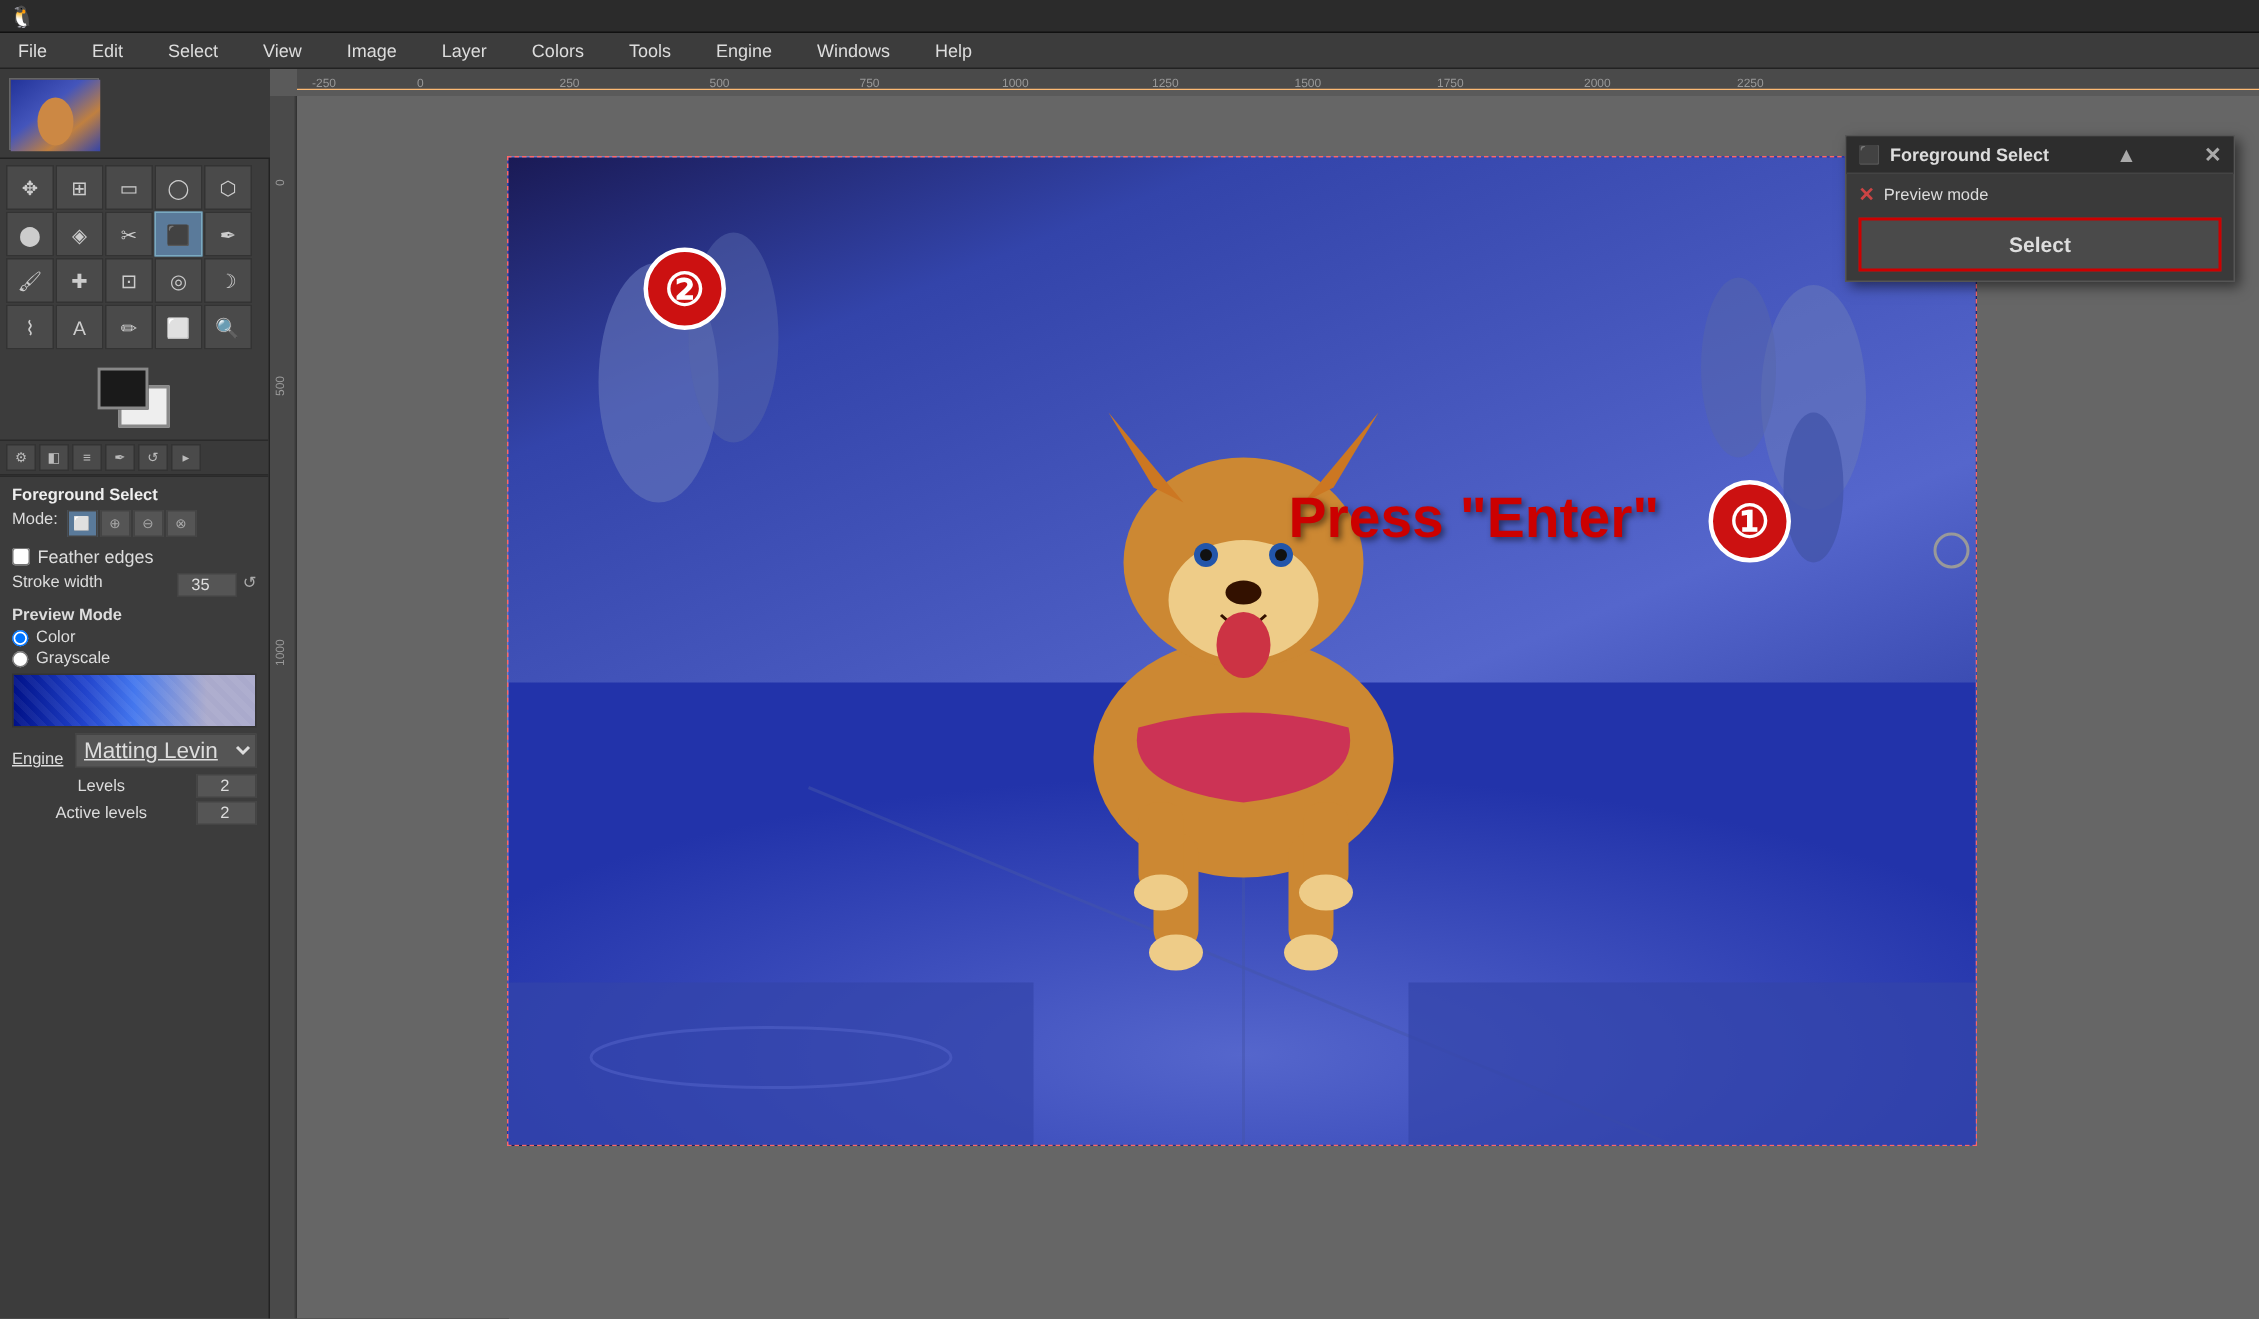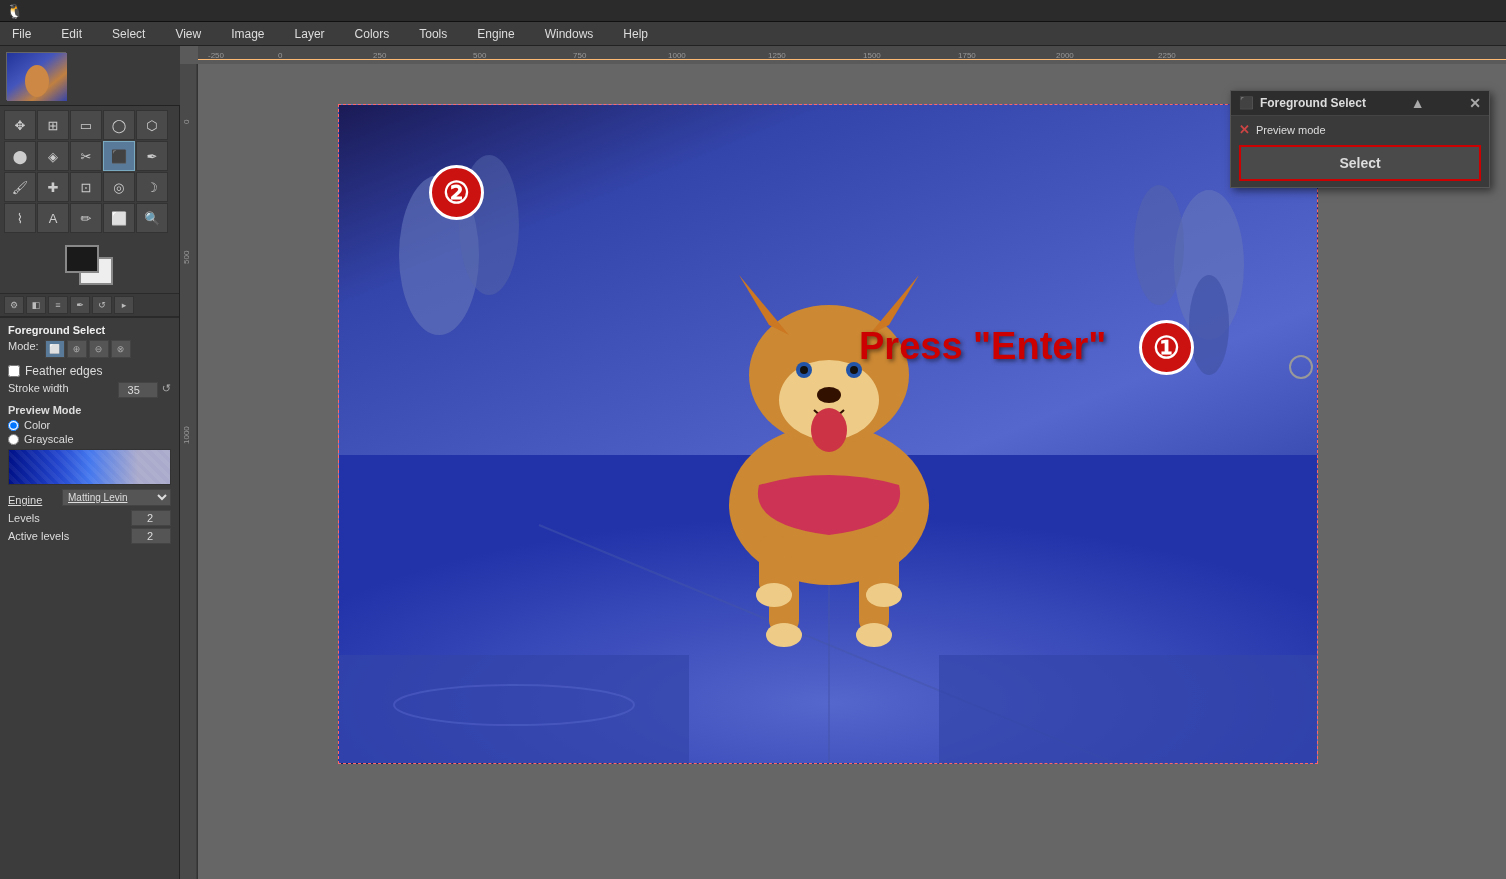--- a/index.html
+++ b/index.html
@@ -163,28 +163,28 @@
       );
     }
 
     
     .engine-row {
       display: flex; align-items: flex-end; gap: 4px; margin: 4px 0; font-size: 11px; text-decoration: underline;
     }
     .engine-label { width: 50px; }
     .engine-select {
       flex: 1; background: #555; border: 1px solid #444;
-      color: #ddd; font-size: 10px; padding: 1px;
+      color: #ddd; font-size: 15px; padding: 1px;
     }
 
     
     .num-row {
       display: flex; align-items: center; gap: 4px; margin: 2px 0; font-size: 11px;
     }
-    .num-label { flex: 1; }
+    .num-label { flex: 1; text-align: center; }
     .num-input {
       width: 40px; background: #555; border: 1px solid #444;
       color: #ddd; padding: 1px 2px; font-size: 11px; text-align: right;
     }
 
     
     #canvas-area {
       position: absolute;
       top: 46px; left: 180px; right: 0; bottom: 0;
       background: #5a5a5a;

